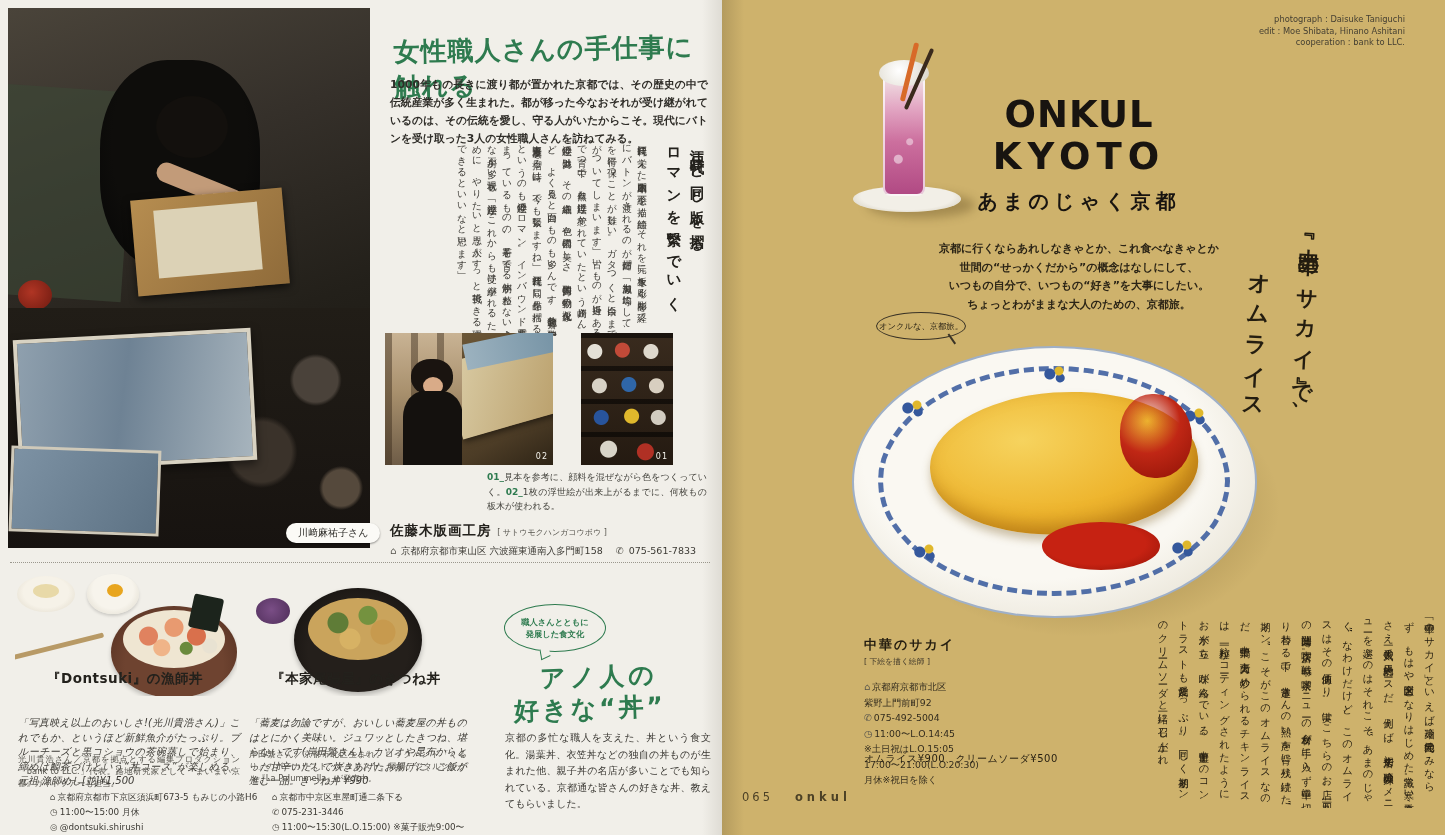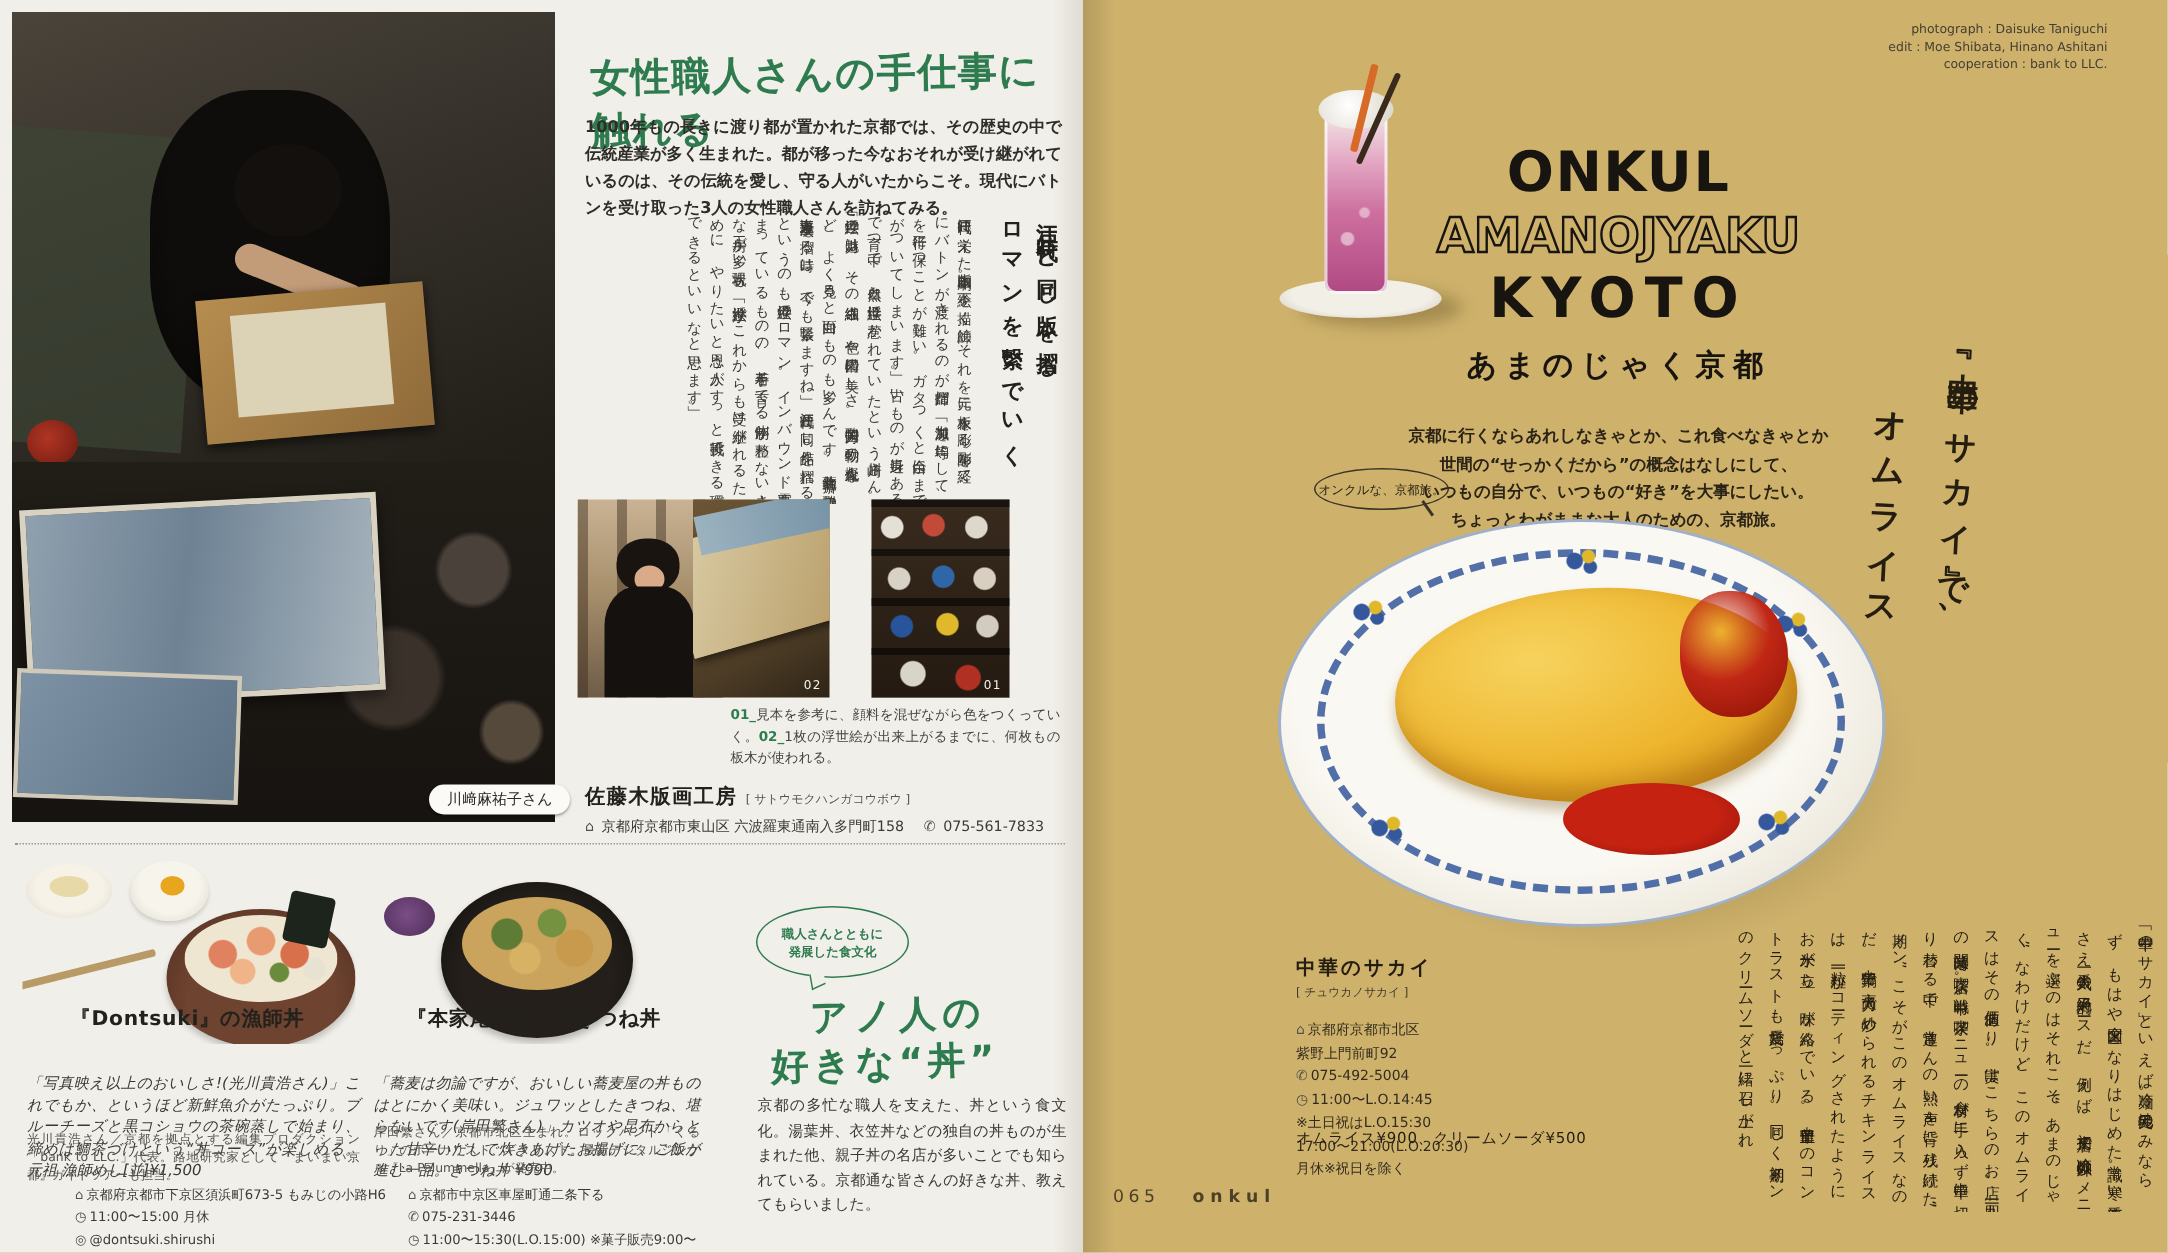--- a/index.html
+++ b/index.html
@@ -293,21 +293,20 @@
   <div class="abs soda">
     <div class="soda-saucer"></div>
     <div class="soda-glass"></div>
     <div class="soda-cream"></div>
     <div class="soda-straw1"></div>
     <div class="soda-straw2"></div>
   </div>
 
   <div class="abs rp-title">
     <div class="rp-onkul">ONKUL</div>
-    <div class="rp-ama">AMANOJYAKU</div>
     <div class="rp-kyoto">KYOTO</div>
     <div class="rp-sub">あまのじゃく京都</div>
     <div class="rp-intro pre">京都に行くならあれしなきゃとか、これ食べなきゃとか
 世間の“せっかくだから”の概念はなしにして、
 いつもの自分で、いつもの“好き”を大事にしたい。
 ちょっとわがままな大人のための、京都旅。</div>
   </div>
 
   <div class="abs onkul-bubble">オンクルな、京都旅。</div>
   <div class="abs onkul-bubble-tail"></div>
@@ -324,27 +323,27 @@
     <div class="sprig sprig3"></div>
     <div class="sprig sprig4"></div>
     <div class="sprig sprig5"></div>
     <div class="omurice"></div>
     <div class="ketchup"></div>
     <div class="sauce"></div>
   </div>
 
   <div class="abs shop">
     <div class="shop-name">中華のサカイ</div>
-    <div class="shop-kana">[ チュウカノサカイ ]</div>
+    <div class="shop-kana">[ 下絵を描く絵師 ]</div>
     <div class="shop-lines">
       <div><span class="icon">⌂</span><span>京都府京都市北区</span></div>
       <div><span>紫野上門前町92</span></div>
       <div><span class="icon">✆</span><span>075-492-5004</span></div>
       <div><span class="icon">◷</span><span>11:00〜L.O.14:45</span></div>
-      <div>※土日祝はL.O.15:30</div>
+      <div>※土日祝はL.O.15:05</div>
       <div>17:00〜21:00(L.O.20:30)</div>
       <div>月休※祝日を除く</div>
     </div>
   </div>
   <div class="abs shop-price">オムライス¥900、クリームソーダ¥500</div>
 
   <div class="abs rp-article vtext">
     <p>「中華のサカイ」といえば冷麺。地元民のみならず、もはや全国区となりはじめた常識。寒い季節さえ一番人気の絶対的エースだ。例えば、初来店で冷麺以外のメニューを選ぶのはそれこそ“あまのじゃく”なわけだけど、このオムライスはその価値あり。実はこちらのお店、一九四一年の開業時は喫茶店。戦時中、喫茶メニューの食材が手に入らず中華に切り替わる中で、常連さんの熱い声を背に残り続けた“初期メン”こそがこのオムライスなのだ。中華鍋で高火力で炒められるチキンライスは、一粒一粒がコーティングされたようにお米が立ち、味が絡んでいる。中華皿とのコントラストも愛嬌たっぷり。同じく初期メンのクリームソーダと一緒に召し上がれ。</p>
   </div>
 

